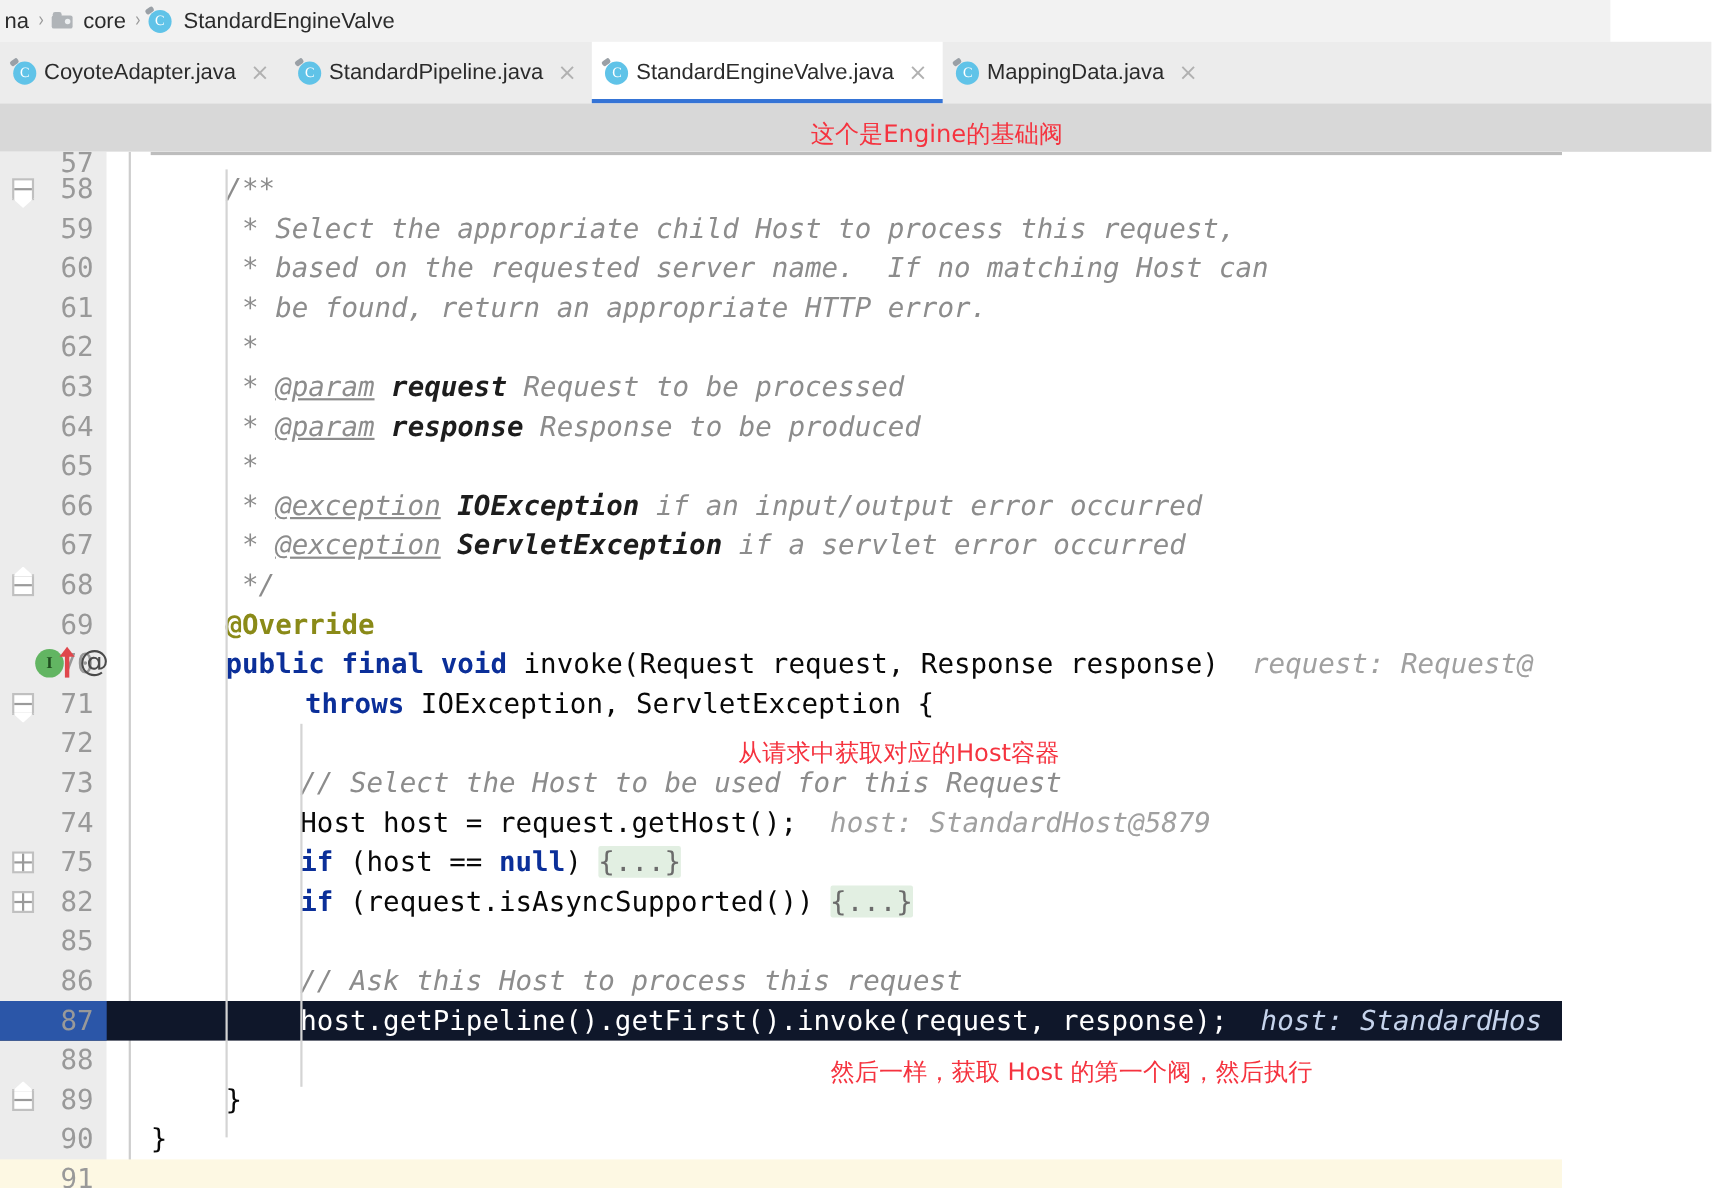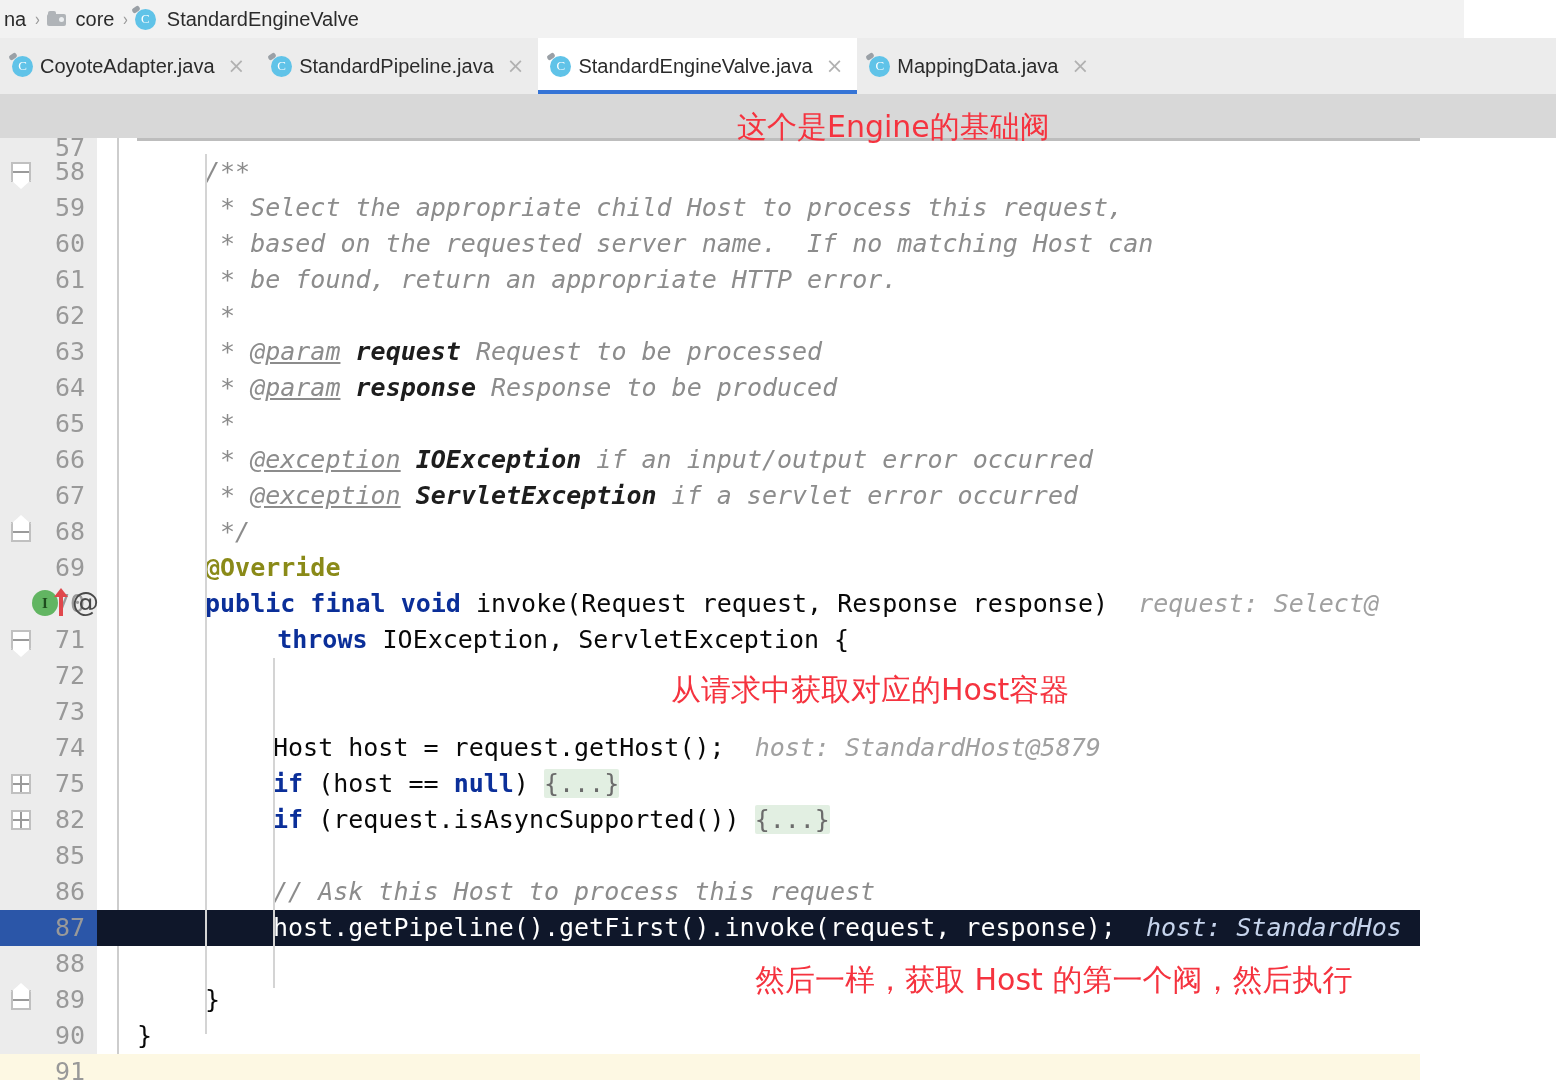--- a/index.html
+++ b/index.html
@@ -114,21 +114,21 @@
 
   
   .anno-band {
     position: absolute; left: 0; top: 94px;
     width: 1556px; height: 44px;
     background: #d8d8d8;
   }
   .anno {
     position: absolute;
     color: #f5333f;
-    font-size: 30px;
+    font-size: 22px;
     white-space: nowrap;
     font-family: "DejaVu Sans", sans-serif;
     z-index: 40;
   }
 
   
   .editor {
     position: absolute; left: 0; top: 138px;
     width: 1420px; height: 942px;
     background: #ffffff;
@@ -384,32 +384,33 @@
         <div class="row" style="top: 376px;">
           <div class="lineno">68</div>
           <div class="codetext" style="left: 205px;"><span class="cmt"> */</span></div>
         </div>
         <div class="row" style="top: 412px;">
           <div class="lineno">69</div>
           <div class="codetext" style="left: 205px; font-weight: bold;"><span class="anot">@Override</span></div>
         </div>
         <div class="row" style="top: 448px;">
           <div class="lineno">70</div>
-          <div class="codetext" style="left: 205px;"><span class="kw">public final void</span><span> invoke(Request request, Response response)</span><span class="hint">  request: Select@</span></div>
+          <div class="codetext" style="left: 205px;"><span class="kw">public final void</span><span> invoke(Request request, Response response)</span><span class="hint">  request: Request@</span></div>
         </div>
         <div class="row" style="top: 484px;">
           <div class="lineno">71</div>
           <div class="codetext" style="left: 205px; padding-left: 12px;"><span class="kw">    throws</span><span> IOException, ServletException {</span></div>
         </div>
         <div class="row" style="top: 520px;">
           <div class="lineno">72</div>
           <div class="codetext" style="left: 205px;"></div>
         </div>
         <div class="row" style="top: 556px;">
           <div class="lineno">73</div>
+          <div class="codetext" style="left: 273px;"><span class="cmt">// Select the Host to be used for this Request</span></div>
         </div>
         <div class="row" style="top: 592px;">
           <div class="lineno">74</div>
           <div class="codetext" style="left: 273px;"><span>Host host = request.getHost();</span><span class="hint">  host: StandardHost@5879</span></div>
         </div>
         <div class="row" style="top: 628px;">
           <div class="lineno">75</div>
           <div class="codetext" style="left: 273px;"><span class="kw">if</span><span> (host == </span><span class="kw">null</span><span>) </span><span class="fold">{...}</span></div>
         </div>
         <div class="row" style="top: 664px;">

